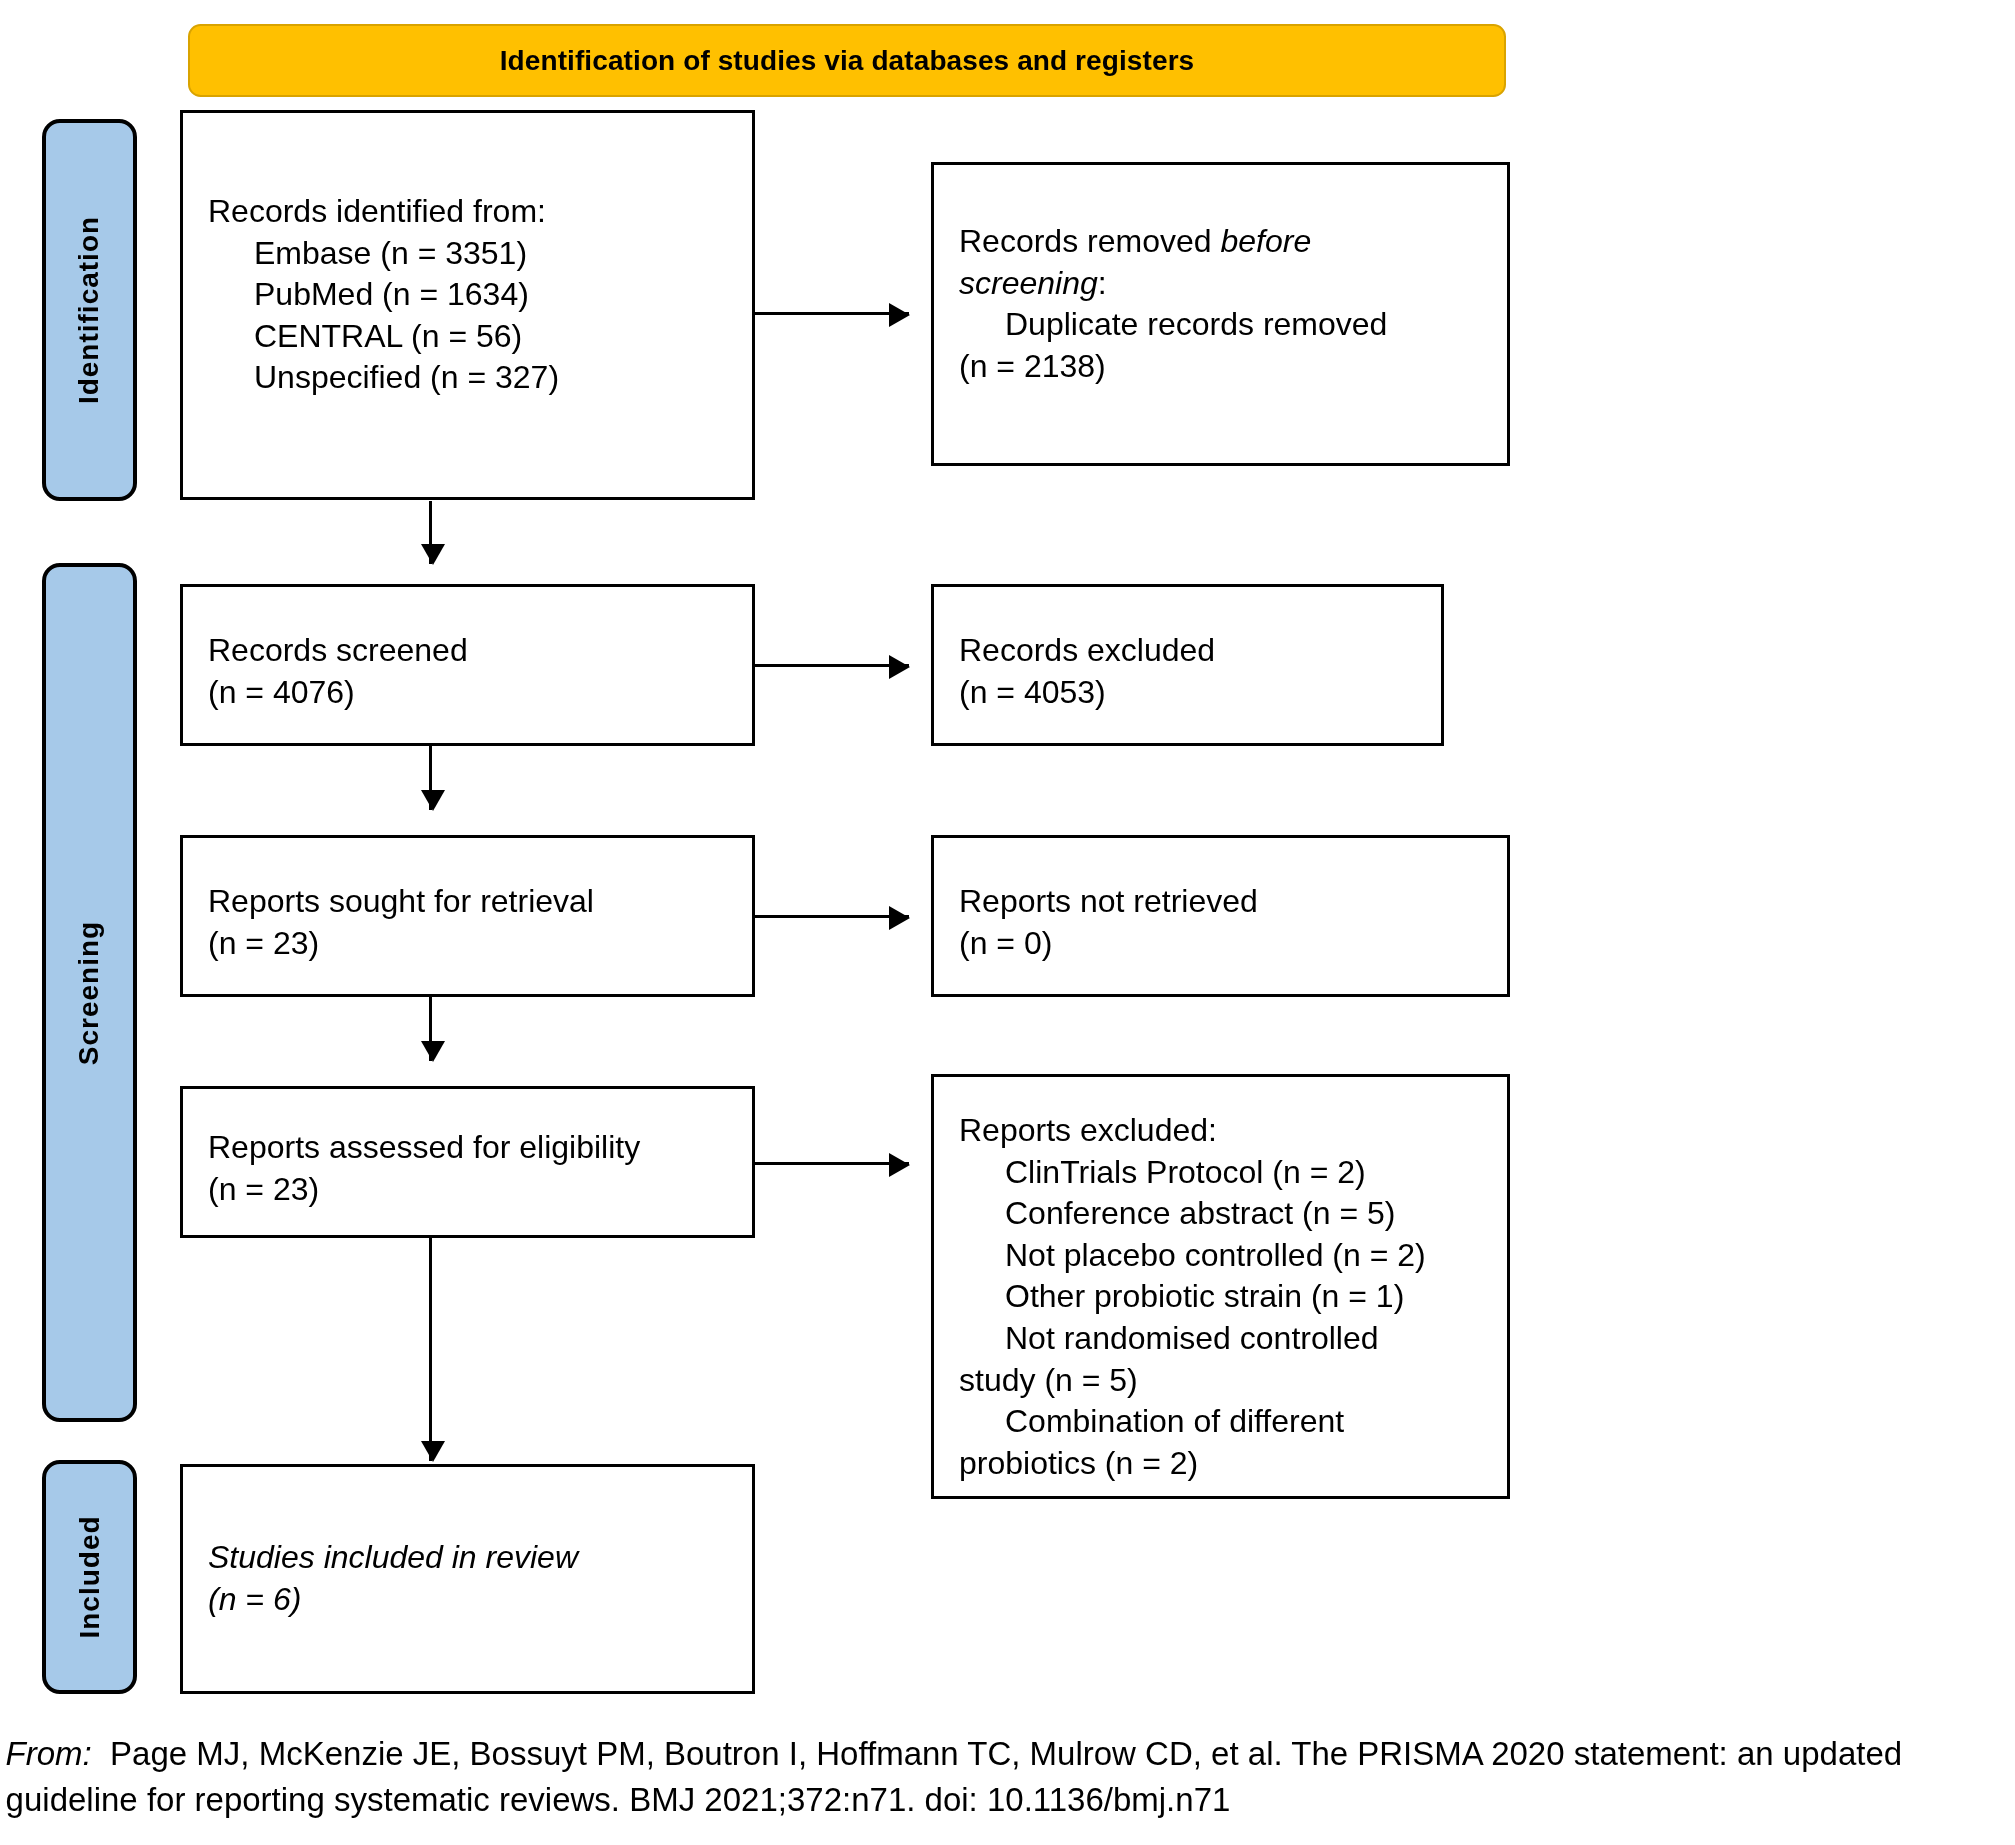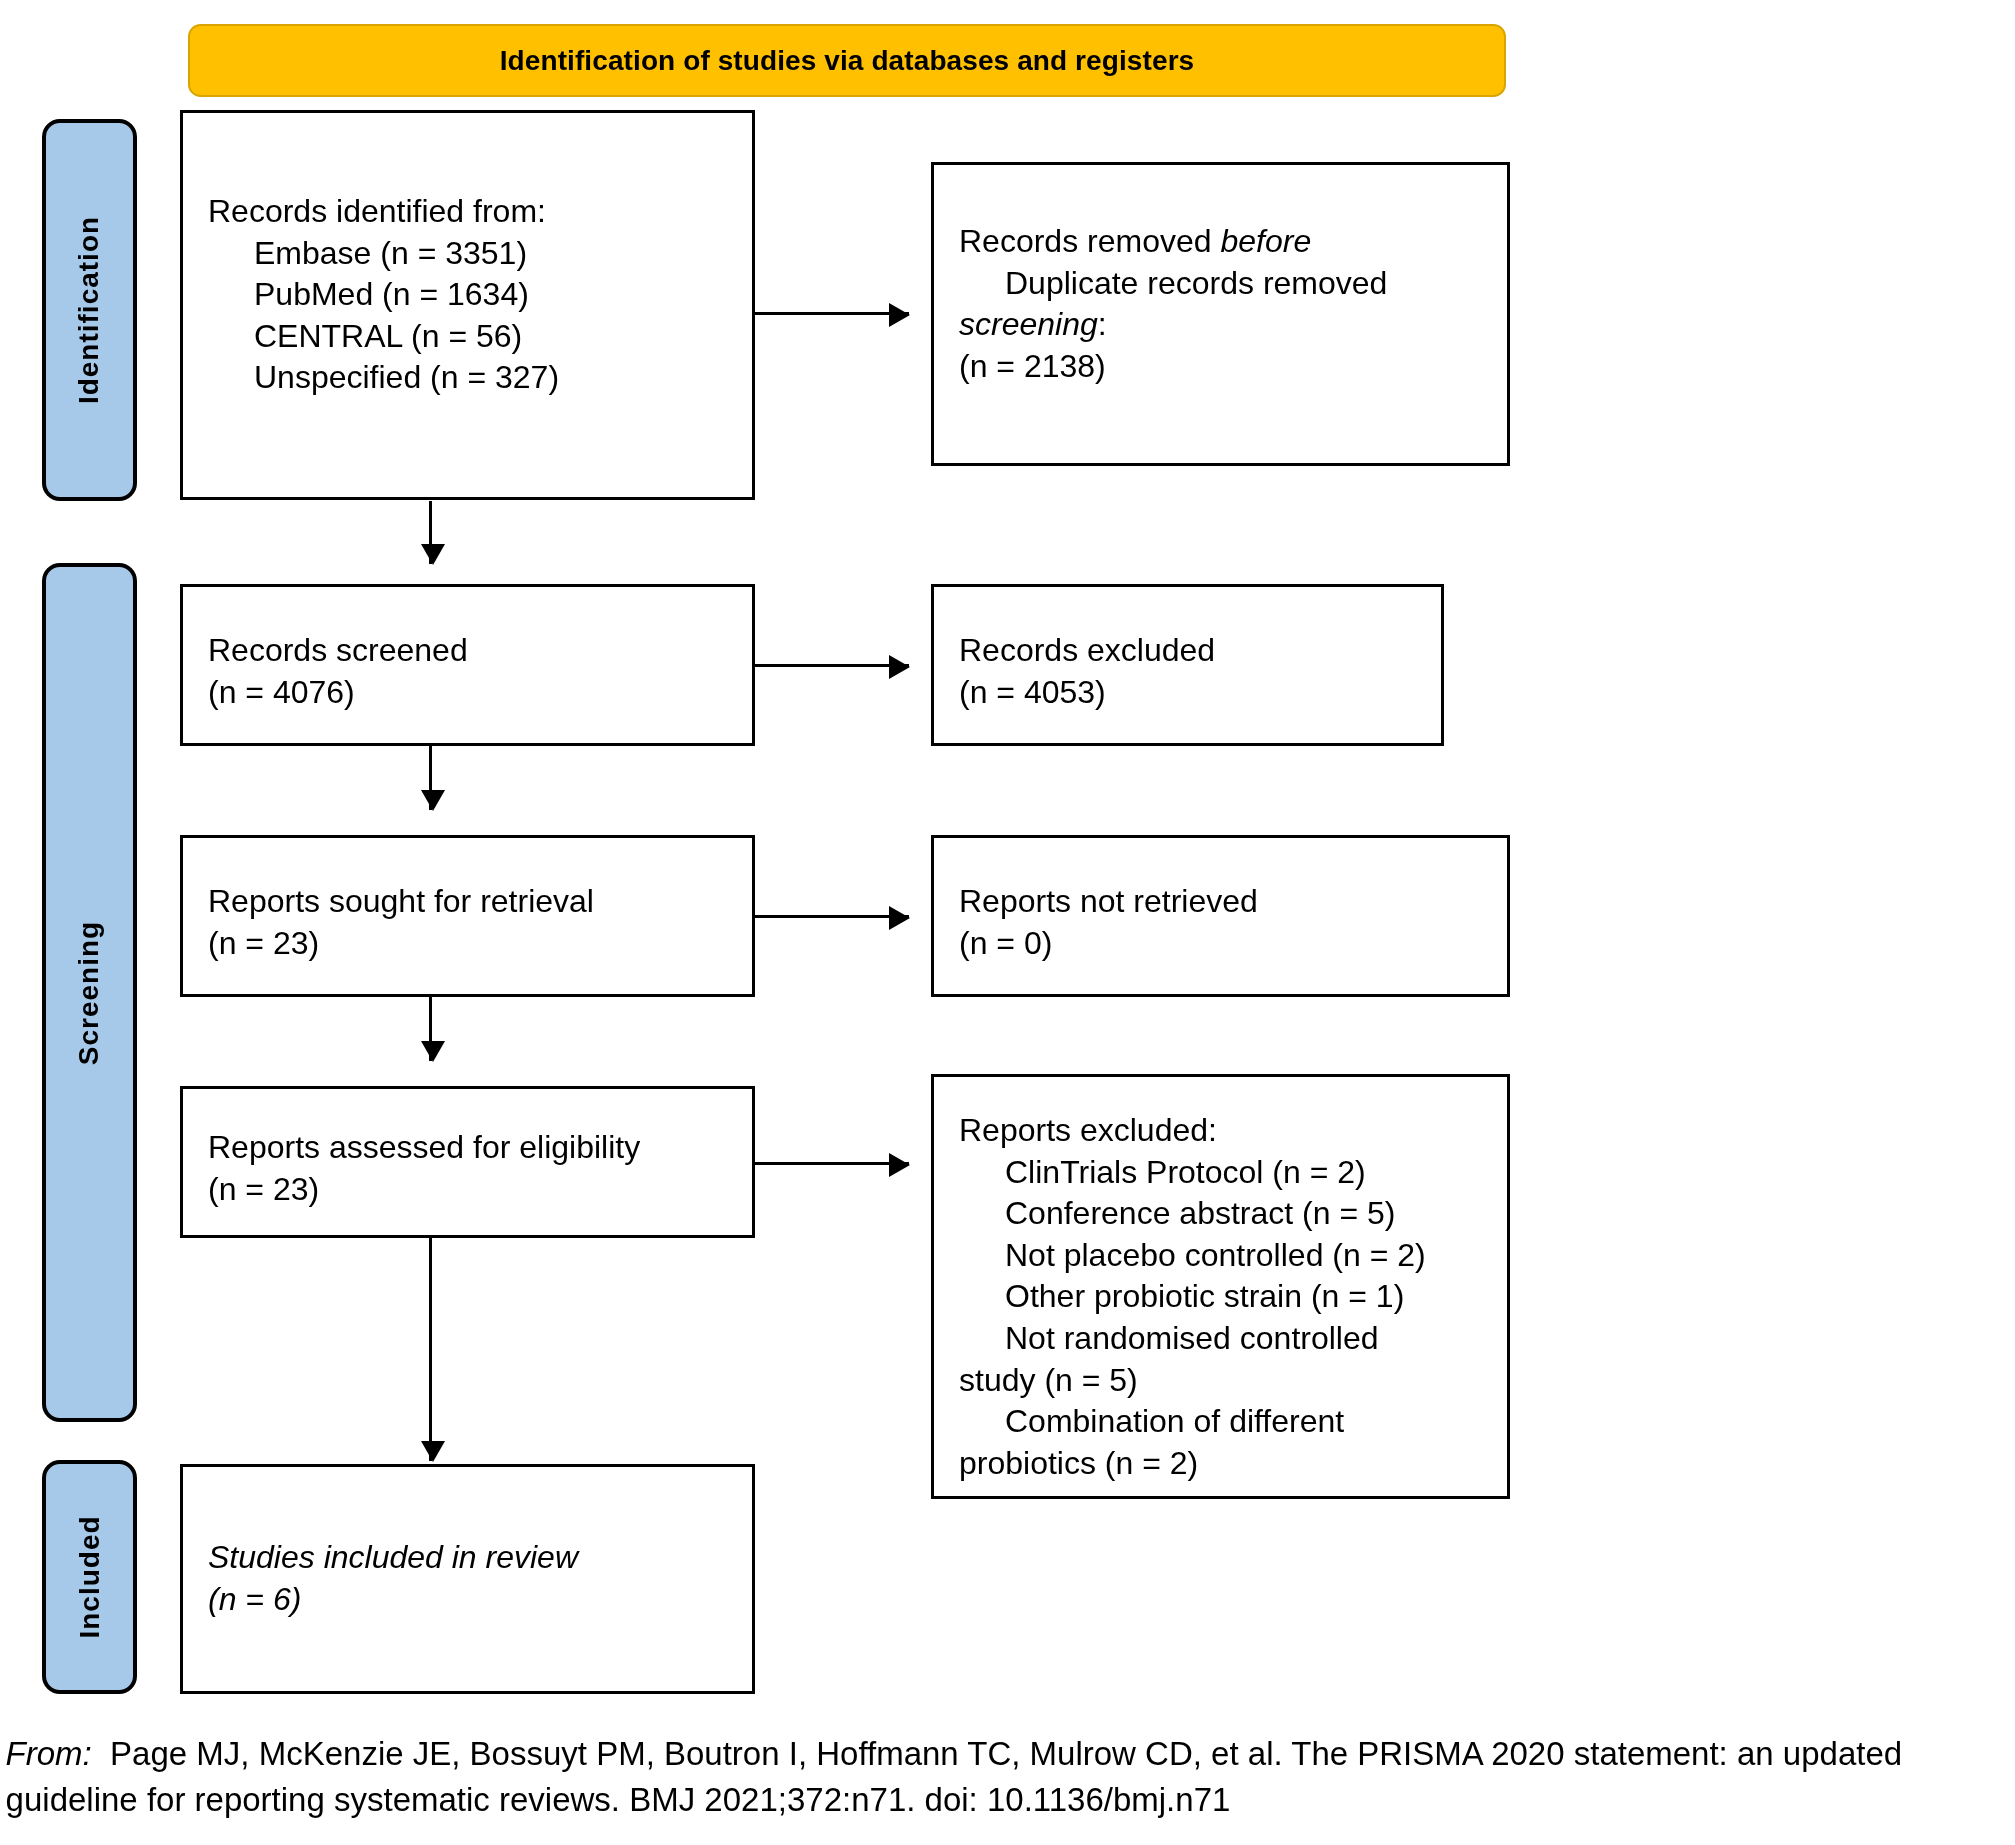--- a/index.html
+++ b/index.html
@@ -163,22 +163,22 @@
       <div class="line indent">Embase (n = 3351)</div>
       <div class="line indent">PubMed (n = 1634)</div>
       <div class="line indent">CENTRAL (n = 56)</div>
       <div class="line indent">Unspecified (n = 327)</div>
     </div>
   </div>
 
   <div class="box" style="left:931px; top:162px; width:579px; height:304px;">
     <div class="box-inner" style="top:56px;">
       <div class="line wrap"><span>Records removed </span><span class="ital">before</span></div>
+      <div class="line"><span class="ital">screening</span><span>:</span></div>
       <div class="line indent">Duplicate records removed</div>
-      <div class="line"><span class="ital">screening</span><span>:</span></div>
       <div class="line">(n = 2138)</div>
     </div>
   </div>
 
   <div class="arrow-h" style="left:754px; top:312px; width:155px;"></div>
 
   <div class="arrow-v" style="left:429px; top:501px; height:63px;"></div>
 
   <div class="box" style="left:180px; top:584px; width:575px; height:162px;">
     <div class="box-inner" style="top:43px;">

